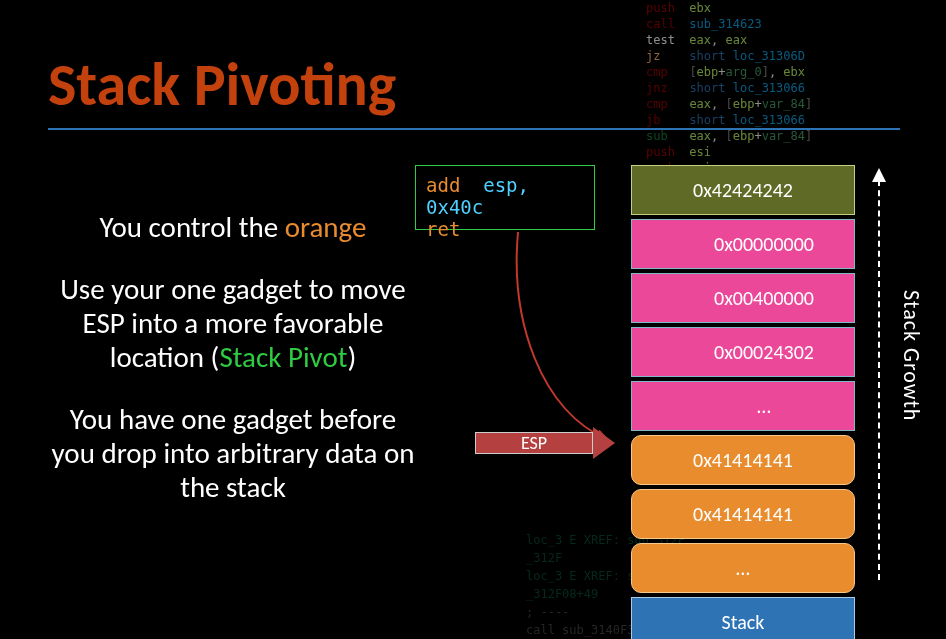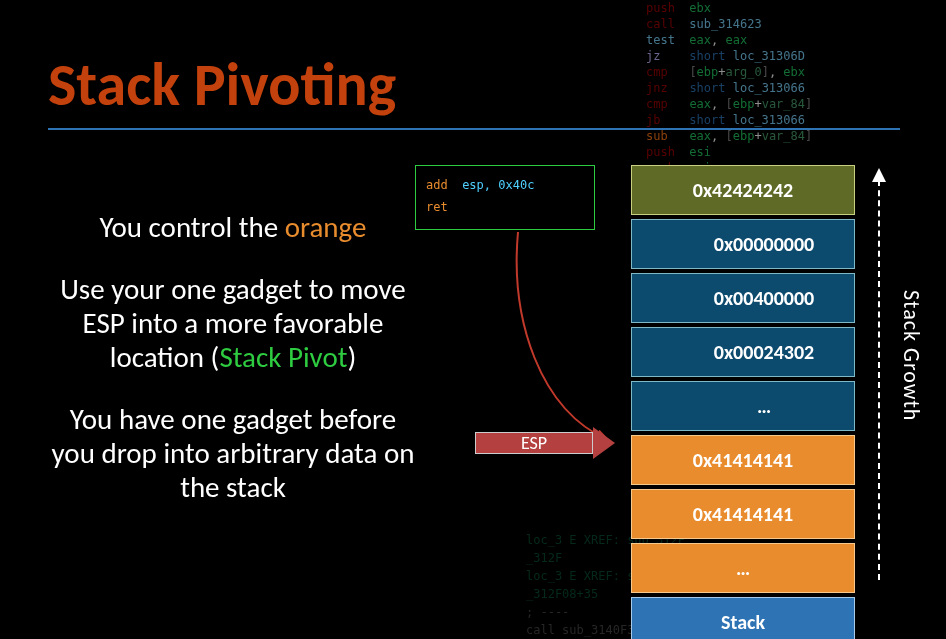--- a/index.html
+++ b/index.html
@@ -21,31 +21,31 @@
   width: 300px;
   font-family: "Consolas", monospace;
   font-size: 12px;
   line-height: 16px;
   opacity: 0.55;
   pointer-events: none;
   z-index: 0;
 }
 .bg-asm .line { white-space: pre; }
 .mnem-call { color: #a00000; }
-.mnem-test { color: #7dd3fc; margin-top: 32px; }
-.mnem-jz   { color: #c4b5fd; margin-top: 48px; }
+.mnem-test { color: #ffffff; margin-top: 32px; }
+.mnem-jz   { color: #fdba74; margin-top: 48px; }
 .mnem-cmp  { color: #a00000; margin-top: 35px; }
 .mnem-jnz  { color: #a00000; }
 .mnem-mov  { color: #a00000; }
 .mnem-jb   { color: #a00000; }
-.mnem-sub  { color: #f97316; }
+.mnem-sub  { color: #15803d; }
 .mnem-push { color: #a00000; }
-.reg  { color: #22c55e; }
+.reg  { color: #bef264; }
 .kw-short { color: #2e74b5; }
-.loc  { color: #7dd3fc; }
+.loc  { color: #0ea5e9; }
 .br   { color: #888; }
 .num  { color: #4aa06a; }
 
 .bg-asm-bottom {
   position: absolute;
   bottom: 0;
   right: 0;
   width: 420px;
   font-family: "Consolas", monospace;
   font-size: 12px;
@@ -93,21 +93,21 @@
 
 
 .gadget {
   position: absolute;
   left: 415px;
   top: 165px;
   width: 180px;
   height: 65px;
   border: 1px solid #2ecc40;
   font-family: "Consolas", monospace;
-  font-size: 12px;
+  font-size: 19px;
   line-height: 22px;
   padding: 8px 10px;
   background: rgba(0,0,0,0.6);
 }
 .gadget .kw   { color: #e88c2e; }
 .gadget .g-reg  { color: #4fd0ff; }
 .gadget .g-num  { color: #4fd0ff; }
 
 
 .stack {
@@ -118,26 +118,26 @@
   z-index: 2;
 }
 .cell {
   height: 50px;
   border: 1px solid #ddd;
   display: flex;
   align-items: center;
   justify-content: center;
   font-size: 20px;
   margin-bottom: 4px;
-  font-weight: 700;
+  font-weight: 400;
   margin-left: 16px;
 }
 .cell.olive  { background: #5f6a26; border-color: #c8d080; }
-.cell.teal   { background: #0c4a6e; border-color: #7fb8c6; padding-left: 42px; }
-.cell.orange-bg { background: #e88c2e; border-color: #f7c98c; }
+.cell.teal   { background: #ec4899; border-color: #7fb8c6; padding-left: 42px; }
+.cell.orange-bg { background: #e88c2e; border-color: #f7c98c; border-radius: 10px; }
 .cell.blue   { background: #2e74b5; border-color: #a8cbe9; }
 
 
 .esp-arrow {
   position: absolute;
   left: 475px;
   top: 428px;
   width: 140px;
   height: 30px;
   display: flex;
@@ -226,21 +226,21 @@
     <div class="line"><span class="mnem-sub">sub</span>   <span class="reg">eax</span>, <span class="br">[</span><span class="reg">ebp</span>+<span class="num">var_84</span><span class="br">]</span></div>
     <div class="line"><span class="mnem-push">push</span>  <span class="reg">esi</span></div>
     <div class="line"><span class="mnem-push">push</span>  <span class="reg">esi</span></div>
   </div>
 
 <div class="bg-asm-bottom" id="bg-asm-bottom">
     <div class="line cmt">loc_3                                     E XREF: sub_312F</div>
     <div class="line cmt">                                              _312F</div>
     <div class="line"></div>
     <div class="line cmt">loc_3                                     E XREF: sub_312F</div>
-    <div class="line cmt">                                          _312F08+35</div>
+    <div class="line cmt">                                          _312F08+49</div>
     <div class="line"></div>
     <div class="line">; ----</div>
     <div class="line">                  call    sub_3140F3</div>
   </div>
 
 <h1 class="title">Stack Pivoting</h1>
 <div class="divider"></div>
 
 <div class="body-text">
   <p>

